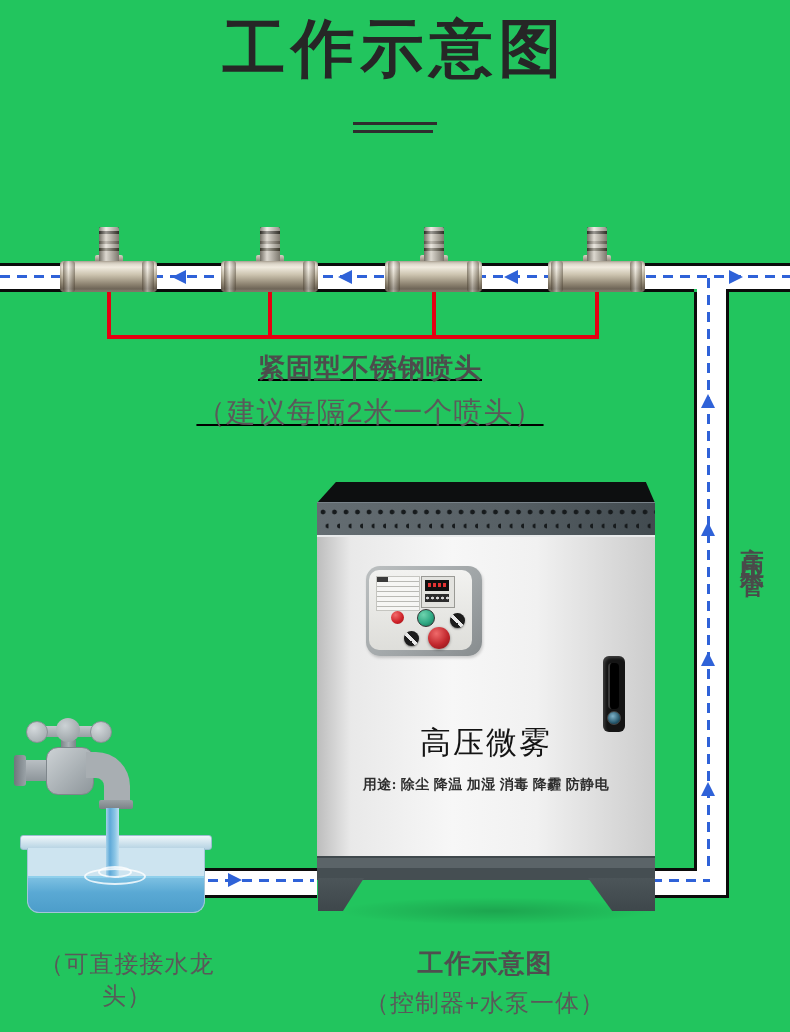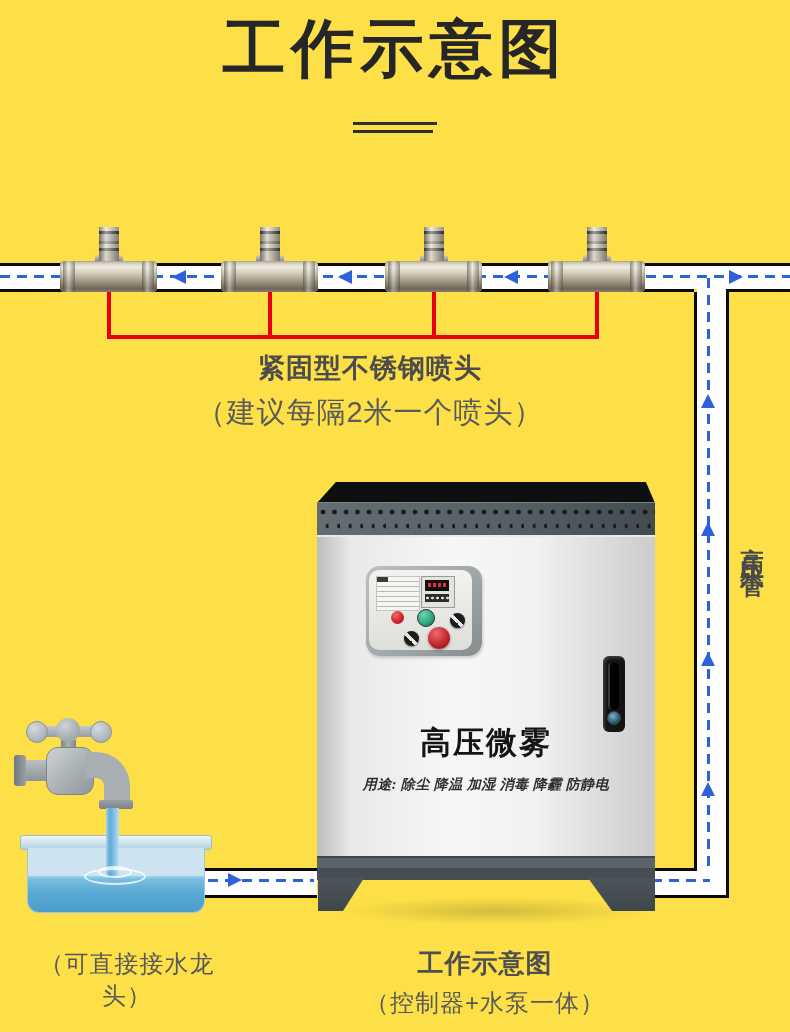--- a/index.html
+++ b/index.html
@@ -1,16 +1,16 @@
 <!DOCTYPE html>
 <html style="--flow_blue: #2F62D8; --callout_red: #E60012; --pipe_black: #0B0B0B; --background: #F5F5F6; --label_gray: #4F4F4F;"><head>
 <meta charset="utf-8">
 <style>
   html,body{margin:0;padding:0;background:#e9e9ea;}
-  .stage{position:relative;width:790px;height:1032px;background:#fde047;overflow:hidden;
+  .stage{position:relative;width:790px;height:1032px;background:#22c55e;overflow:hidden;
          font-family:"Liberation Sans",sans-serif;}
   .abs{position:absolute;}
 
   
   .page-title{left:0;top:6px;width:790px;text-align:center;font-size:63px;font-weight:900;
               color:#262626;letter-spacing:6px;}
   .title-line{height:3px;background:#2e2e2e;}
 
   
   .pipe-white{background:#ffffff;}
@@ -33,21 +33,21 @@
   .tip{top:227px;width:20px;height:35px;border-radius:2px;
     background:linear-gradient(180deg,#e3ddd1 0 12%,#4a463c 12% 20%,#c3bcac 20% 40%,#8a8272 40% 48%,#d8d2c4 48% 60%,#57513f 60% 68%,#bfb8a8 68% 100%);}
   .tip::after{content:"";position:absolute;inset:0;
     background:linear-gradient(90deg,rgba(0,0,0,.4),rgba(255,255,255,.45) 35%,rgba(0,0,0,.35));}
   .tipbase{top:255px;width:28px;height:8px;border-radius:2px;
     background:linear-gradient(180deg,#d8d2c6,#7c7365);}
 
   
   .red-v{top:292px;width:4px;height:47px;background:var(--callout_red,#e60012);}
   .red-h{left:107px;top:335px;width:492px;height:4px;background:var(--callout_red,#e60012);}
-  .callout{left:145px;top:350px;width:450px;text-align:center;}
+  .callout{left:145px;top:350px;width:450px;text-align:center;text-decoration:underline;}
   .callout-l1{font-size:27px;font-weight:bold;color:#4c4c4c;letter-spacing:1px;}
   .callout-l2{font-size:29px;color:#5a5a5a;margin-top:7px;letter-spacing:1px;}
 
   .vlabel{left:736px;top:528px;writing-mode:vertical-rl;font-size:24px;font-weight:600;
           color:#4a4a4a;letter-spacing:9px;}
 
   
   .m-top{left:317px;top:482px;width:338px;height:21px;background:#0d0f10;
          clip-path:polygon(0 100%,5.6% 0,97.3% 0,100% 100%);}
   .m-band{left:317px;top:502px;width:338px;height:32px;border-top:1px solid #79838a;border-bottom:2px solid #2f383c;
@@ -88,23 +88,23 @@
   .btn-estop{left:59px;top:57px;width:22px;height:22px;background:radial-gradient(circle at 38% 30%,#ef6a6a,#c1272d 55%,#7e1215);box-shadow:0 1px 3px rgba(0,0,0,.4);}
 
   .handle{left:603px;top:656px;width:22px;height:76px;border-radius:6px;background:#141414;
     box-shadow:inset 2px 2px 3px rgba(255,255,255,.18);}
   .handle::before{content:"";position:absolute;left:5px;top:7px;width:9px;height:46px;border-radius:4px;
     background:#000;border-left:2px solid #3a3a3a;}
   .handle::after{content:"";position:absolute;left:4px;bottom:7px;width:12px;height:12px;border-radius:50%;
     background:radial-gradient(circle at 40% 35%,#7fb3c9,#1d4e63 70%);border:1px solid #444;}
 
   .brand{left:317px;top:722px;width:338px;text-align:center;font-family:"Liberation Serif",serif;
-         font-weight:bold;font-size:31px;color:#141414;letter-spacing:2px;}
+         font-weight:normal;font-size:31px;color:#141414;letter-spacing:2px;}
   .uses {left:317px;top:776px;width:338px;text-align:center;font-family:"Liberation Serif",serif;
-         font-weight:600;font-size:14px;color:#2e2e2e;letter-spacing:.5px;font-style:italic;}
+         font-weight:600;font-size:14px;color:#2e2e2e;letter-spacing:.5px;}
 
   
   .f-handlebar{left:33px;top:726px;width:72px;height:11px;border-radius:6px;background:linear-gradient(180deg,#c2c8cc,#98a0a4);}
   .f-knob{width:20px;height:20px;border-radius:50%;background:radial-gradient(circle at 35% 30%,#d5dadd,#9aa2a6);border:1px solid #8a9296;}
   .f-hub{left:56px;top:718px;width:24px;height:24px;border-radius:50%;background:radial-gradient(circle at 38% 32%,#ccd2d5,#8f979b);}
   .f-stem{left:61px;top:740px;width:15px;height:20px;background:linear-gradient(90deg,#7d8589,#a9b1b5,#7d8589);}
   .f-inlet{left:22px;top:760px;width:32px;height:21px;background:linear-gradient(180deg,#b9bfc3,#8d959a);}
   .f-inlet-cap{left:14px;top:755px;width:12px;height:31px;border-radius:3px;background:linear-gradient(90deg,#6f777c,#9aa2a7);}
   .f-body{left:46px;top:747px;width:46px;height:46px;border-radius:12px;border:1px solid #7f878c;
     background:linear-gradient(135deg,#cdd2d5 0%,#aab1b5 55%,#8e969b 100%);}

